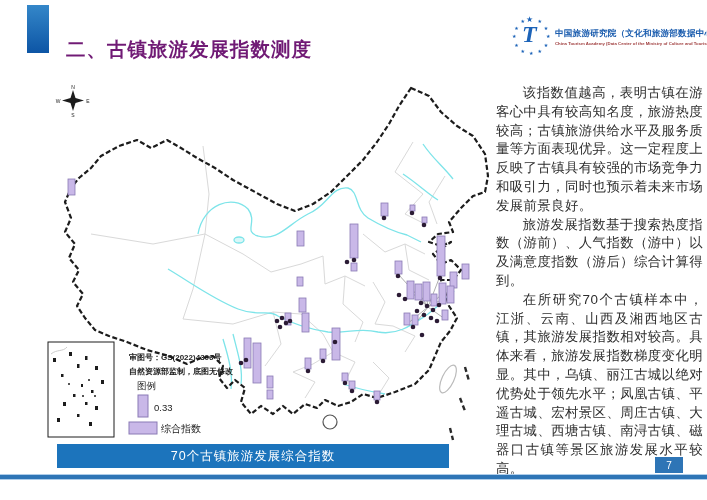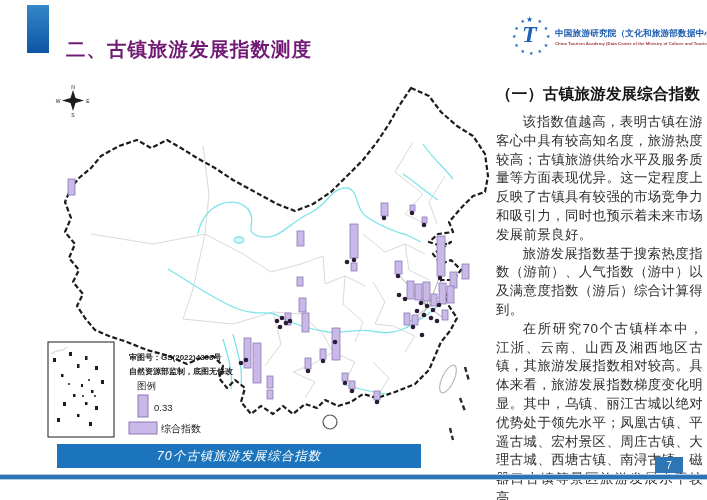--- a/index.html
+++ b/index.html
@@ -26,23 +26,23 @@
   #right-panel{position:absolute;left:496px;top:84px;width:207px;}
   #panel-heading{font-size:15.5px;font-weight:bold;color:#141414;white-space:nowrap;
                  letter-spacing:.2px;margin-bottom:8px;}
   .para{font-size:13.4px;color:#2e2e2e;line-height:18.8px;text-align:justify;
         text-indent:2em;margin:0 0 0 0;letter-spacing:.4px;}
 
   
   #map-svg{position:absolute;left:33px;top:84px;}
 
   
-  #map-caption{position:absolute;left:57px;top:444px;width:364px;height:24px;
+  #map-caption{position:absolute;left:57px;top:444px;width:392px;height:24px;
                background:#1c74bc;color:#ffffff;font-size:12.5px;display:flex;
-               align-items:center;justify-content:center;letter-spacing:1px;font-style:italic;}
+               align-items:center;justify-content:center;letter-spacing:1px;}
   #bottom-rule{position:absolute;left:0;top:474px;width:707px;height:4px;background:#2e75b6;
                border-top:1.5px solid #aecdea;border-bottom:1.5px solid #aecdea;}
   #page-num{position:absolute;left:655px;top:457px;width:28px;height:16px;background:#2e75b6;
             color:#fff;font-size:10px;display:flex;align-items:center;justify-content:center;}
 </style>
 </head>
 <body>
 
 <div id="slide">
 
@@ -65,21 +65,20 @@
         <span class="star" style="left: 3.27757px; top: 8.5px;">★</span>
         <span class="star" style="left: 9.5px; top: 2.27757px;">★</span>
       </div>
     <div id="logo-text">
       <div id="logo-cn">中国旅游研究院（文化和旅游部数据中心）</div>
       <div id="logo-en">China Tourism Academy (Data Center of the Ministry of Culture and Tourism)</div>
     </div>
   </div>
 
   <div id="right-panel">
-    <div id="panel-heading">（一）古镇旅游发展综合指数</div>
     <p class="para">该指数值越高，表明古镇在游客心中具有较高知名度，旅游热度较高；古镇旅游供给水平及服务质量等方面表现优异。这一定程度上反映了古镇具有较强的市场竞争力和吸引力，同时也预示着未来市场发展前景良好。</p>
     <p class="para">旅游发展指数基于搜索热度指数（游前）、人气指数（游中）以及满意度指数（游后）综合计算得到。</p>
     <p class="para">在所研究70个古镇样本中，江浙、云南、山西及湘西地区古镇，其旅游发展指数相对较高。具体来看，旅游发展指数梯度变化明显。其中，乌镇、丽江古城以绝对优势处于领先水平；凤凰古镇、平遥古城、宏村景区、周庄古镇、大理古城、西塘古镇、南浔古镇、磁器口古镇等景区旅游发展水平较高。</p>
   </div>
 
   <svg id="map-svg" width="460" height="358" viewBox="0 0 460 358">
 
     <g stroke="#d9d9d9" stroke-width="1" fill="none">
       <path d="M170,62 L176,110 L172,150 L160,205 L150,235"></path>
       <path d="M58,150 L120,160 L172,150"></path>

